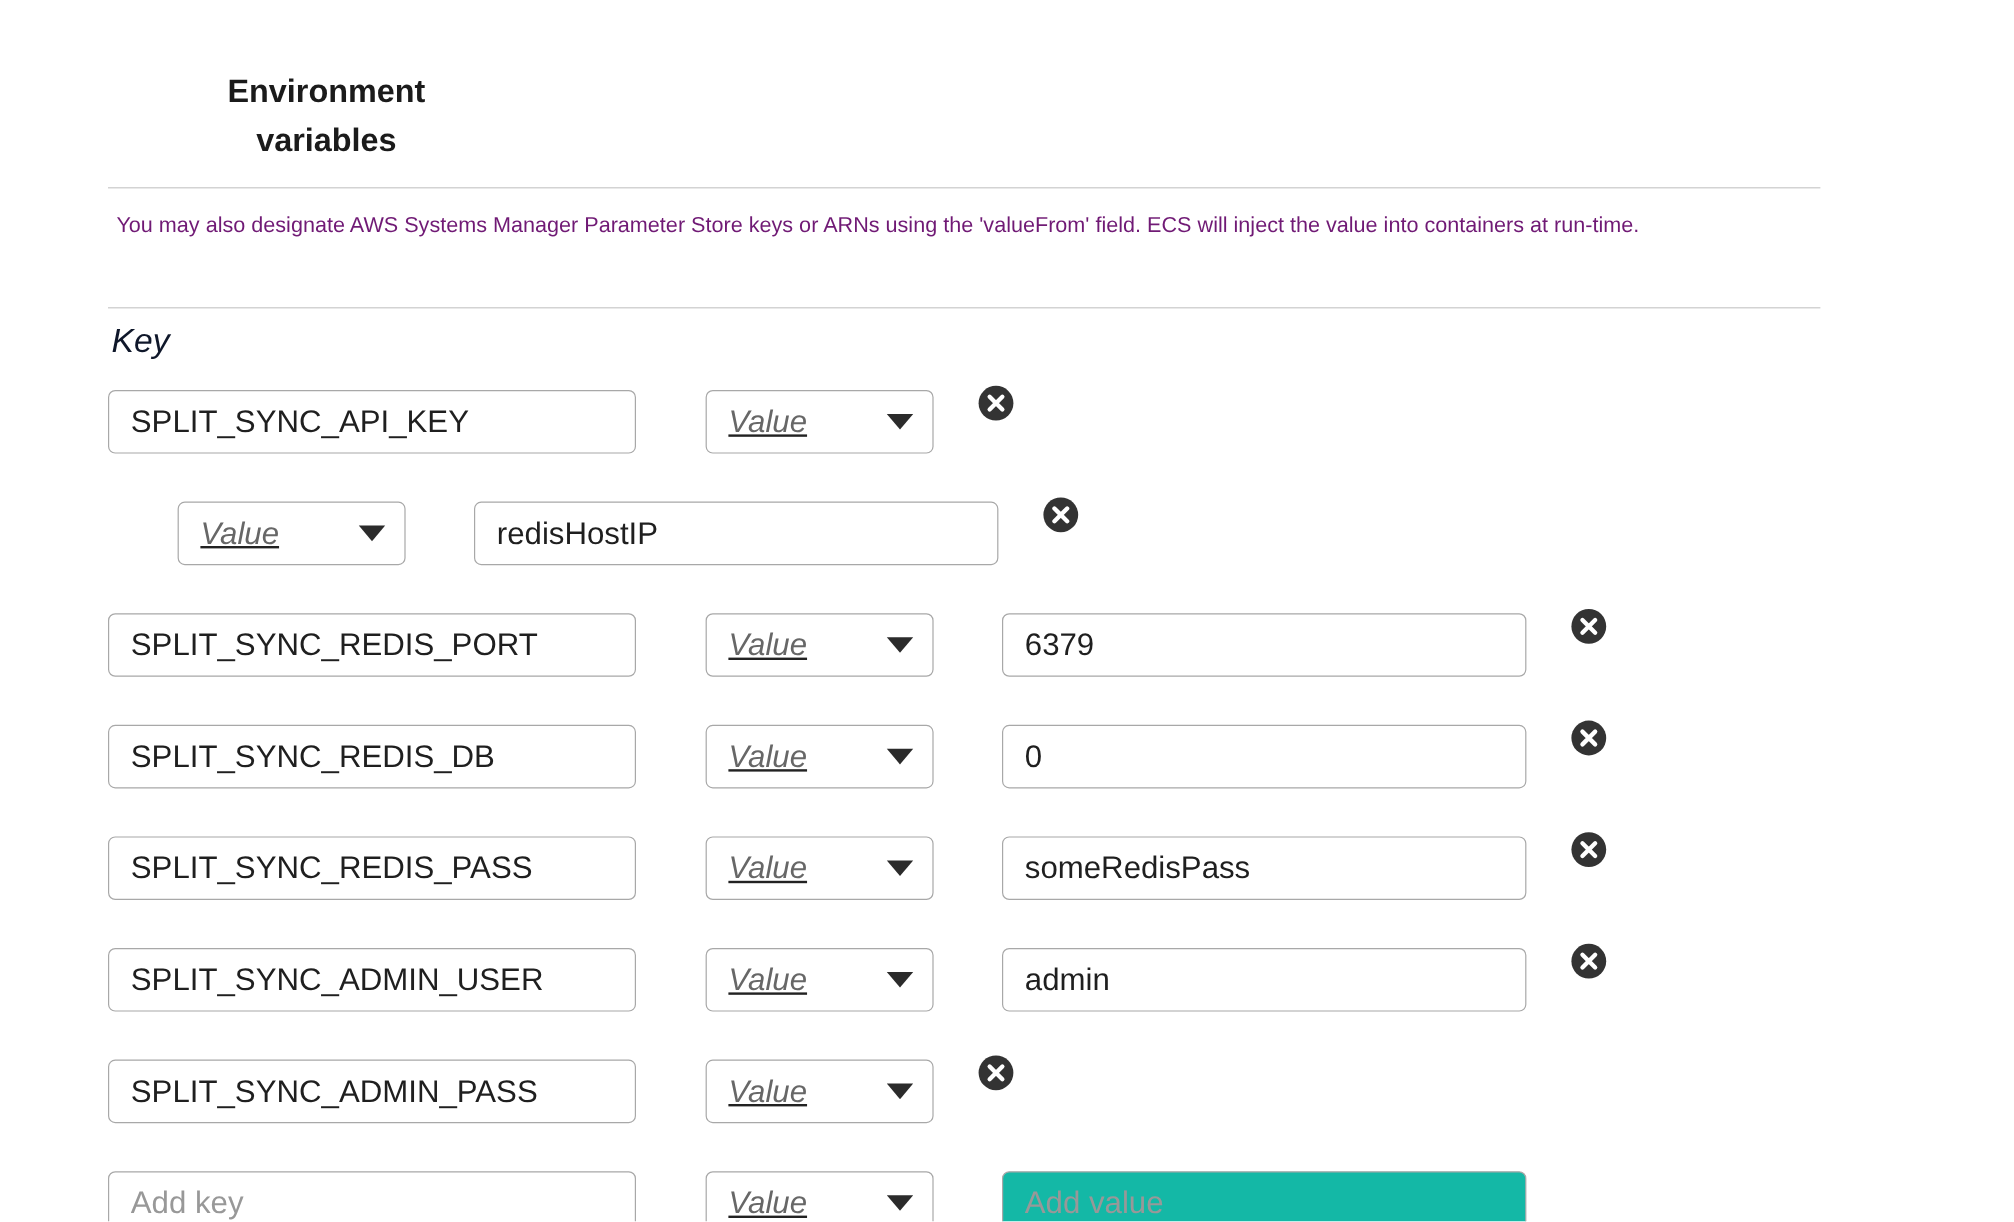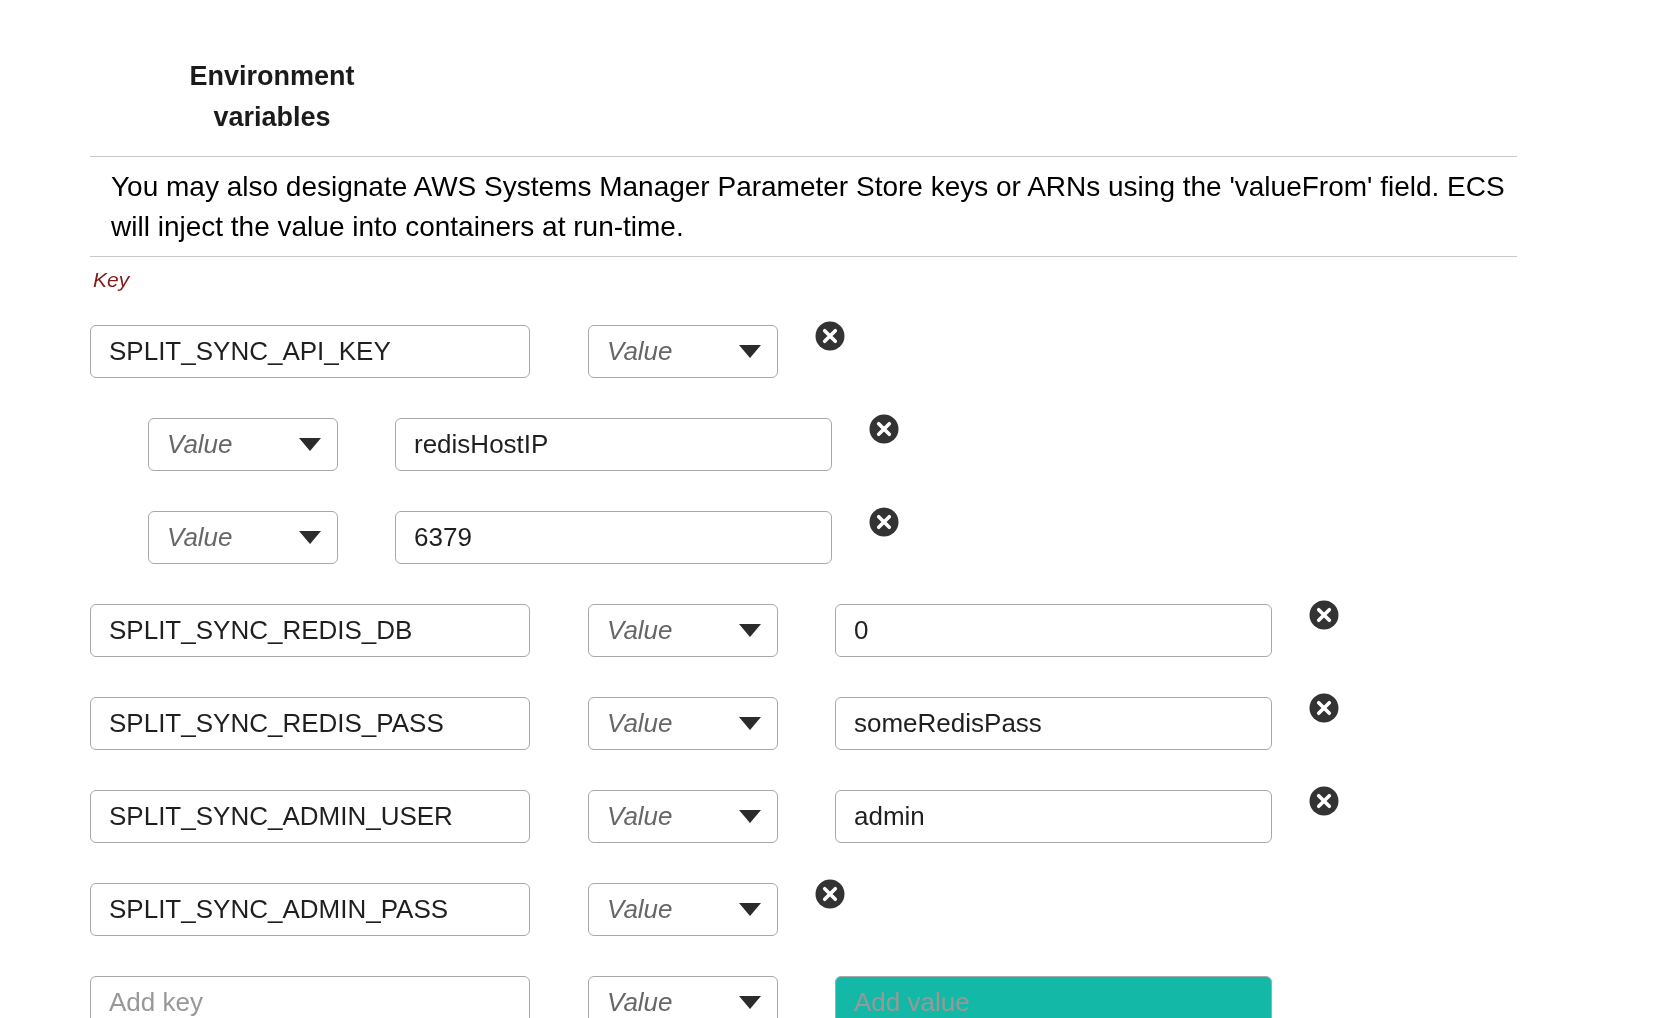--- a/index.html
+++ b/index.html
@@ -28,34 +28,34 @@
     position: absolute;
     left: 90px;
     width: 1427px;
     height: 1px;
     background: #c9c9c9;
   }
   .divider.d1 { top: 156px; }
   .divider.d2 { top: 256px; }
   .help-text {
     position: absolute;
-    left: 111px;
+    left: 97px;
     top: 167px;
     width: 1430px;
-    font-size: 28px;
+    font-size: 18px;
     line-height: 40px;
-    color: #000000;
+    color: #701a75;
   }
   .key-header {
     position: absolute;
     left: 93px;
     top: 268px;
-    font-size: 21px;
+    font-size: 28px;
     font-style: italic;
-    color: #7f1d1d;
+    color: #0f172a;
   }
   .rows {
     position: absolute;
     left: 90px;
     top: 318px;
   }
   .row {
     display: flex;
     align-items: center;
     height: 67px;
@@ -81,20 +81,21 @@
     height: 53px;
     margin-left: 58px;
     border: 1px solid #a8a8a8;
     border-radius: 6px;
     display: flex;
     align-items: center;
     justify-content: space-between;
     padding: 0 16px 0 18px;
     background: #fff;
     cursor: pointer;
+    text-decoration: underline;
   }
   .type-label {
     font-size: 26px;
     font-style: italic;
     color: #676767;
   }
   .caret {
     width: 0;
     height: 0;
     border-left: 11px solid transparent;
@@ -162,20 +163,21 @@
       <input class="value-input" type="text" value="redisHostIP" style="">
       <button class="remove-btn">
         <svg width="32" height="32" viewBox="0 0 32 32">
             <circle cx="16" cy="16" r="14.5" fill="#333333"></circle>
             <path d="M10.7 10.7 L21.3 21.3 M21.3 10.7 L10.7 21.3" stroke="#ffffff" stroke-width="3.6" stroke-linecap="round"></path>
           </svg>
       </button>
     </div>
 
     <div class="row">
+      <input class="key-input" type="text" value="SPLIT_SYNC_REDIS_PORT" style="">
       <div class="type-select">
         <span class="type-label">Value</span>
         <span class="caret"></span>
       </div>
       <input class="value-input" type="text" value="6379" style="">
       <button class="remove-btn">
         <svg width="32" height="32" viewBox="0 0 32 32">
             <circle cx="16" cy="16" r="14.5" fill="#333333"></circle>
             <path d="M10.7 10.7 L21.3 21.3 M21.3 10.7 L10.7 21.3" stroke="#ffffff" stroke-width="3.6" stroke-linecap="round"></path>
           </svg>

